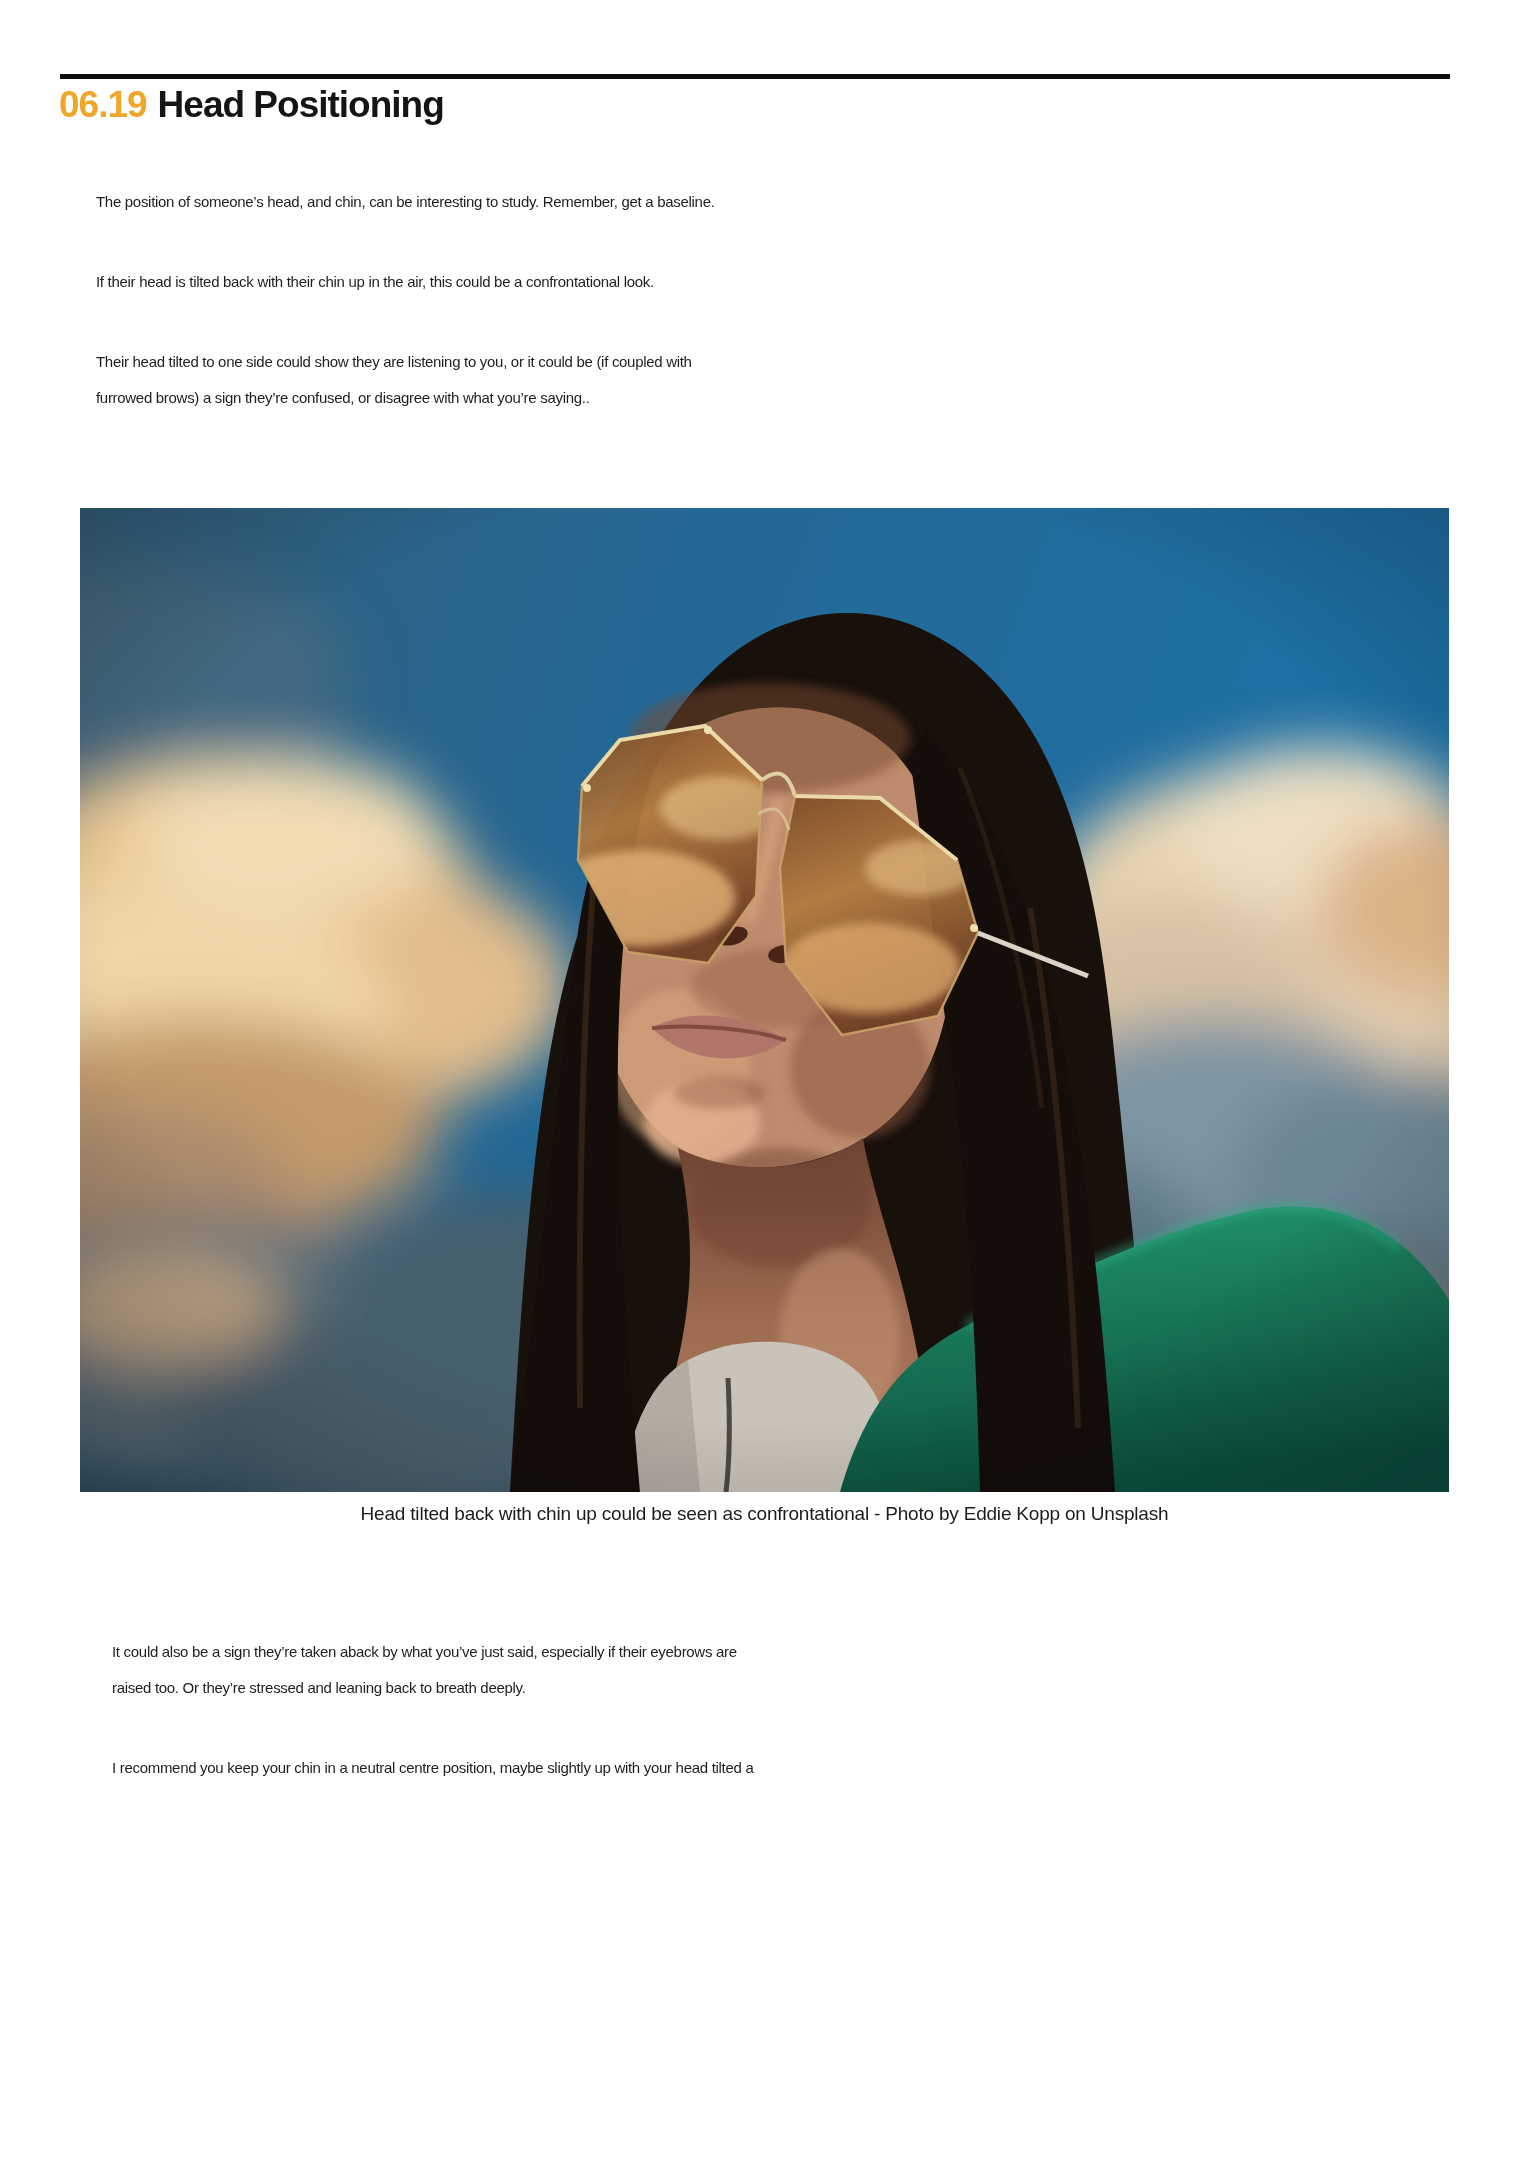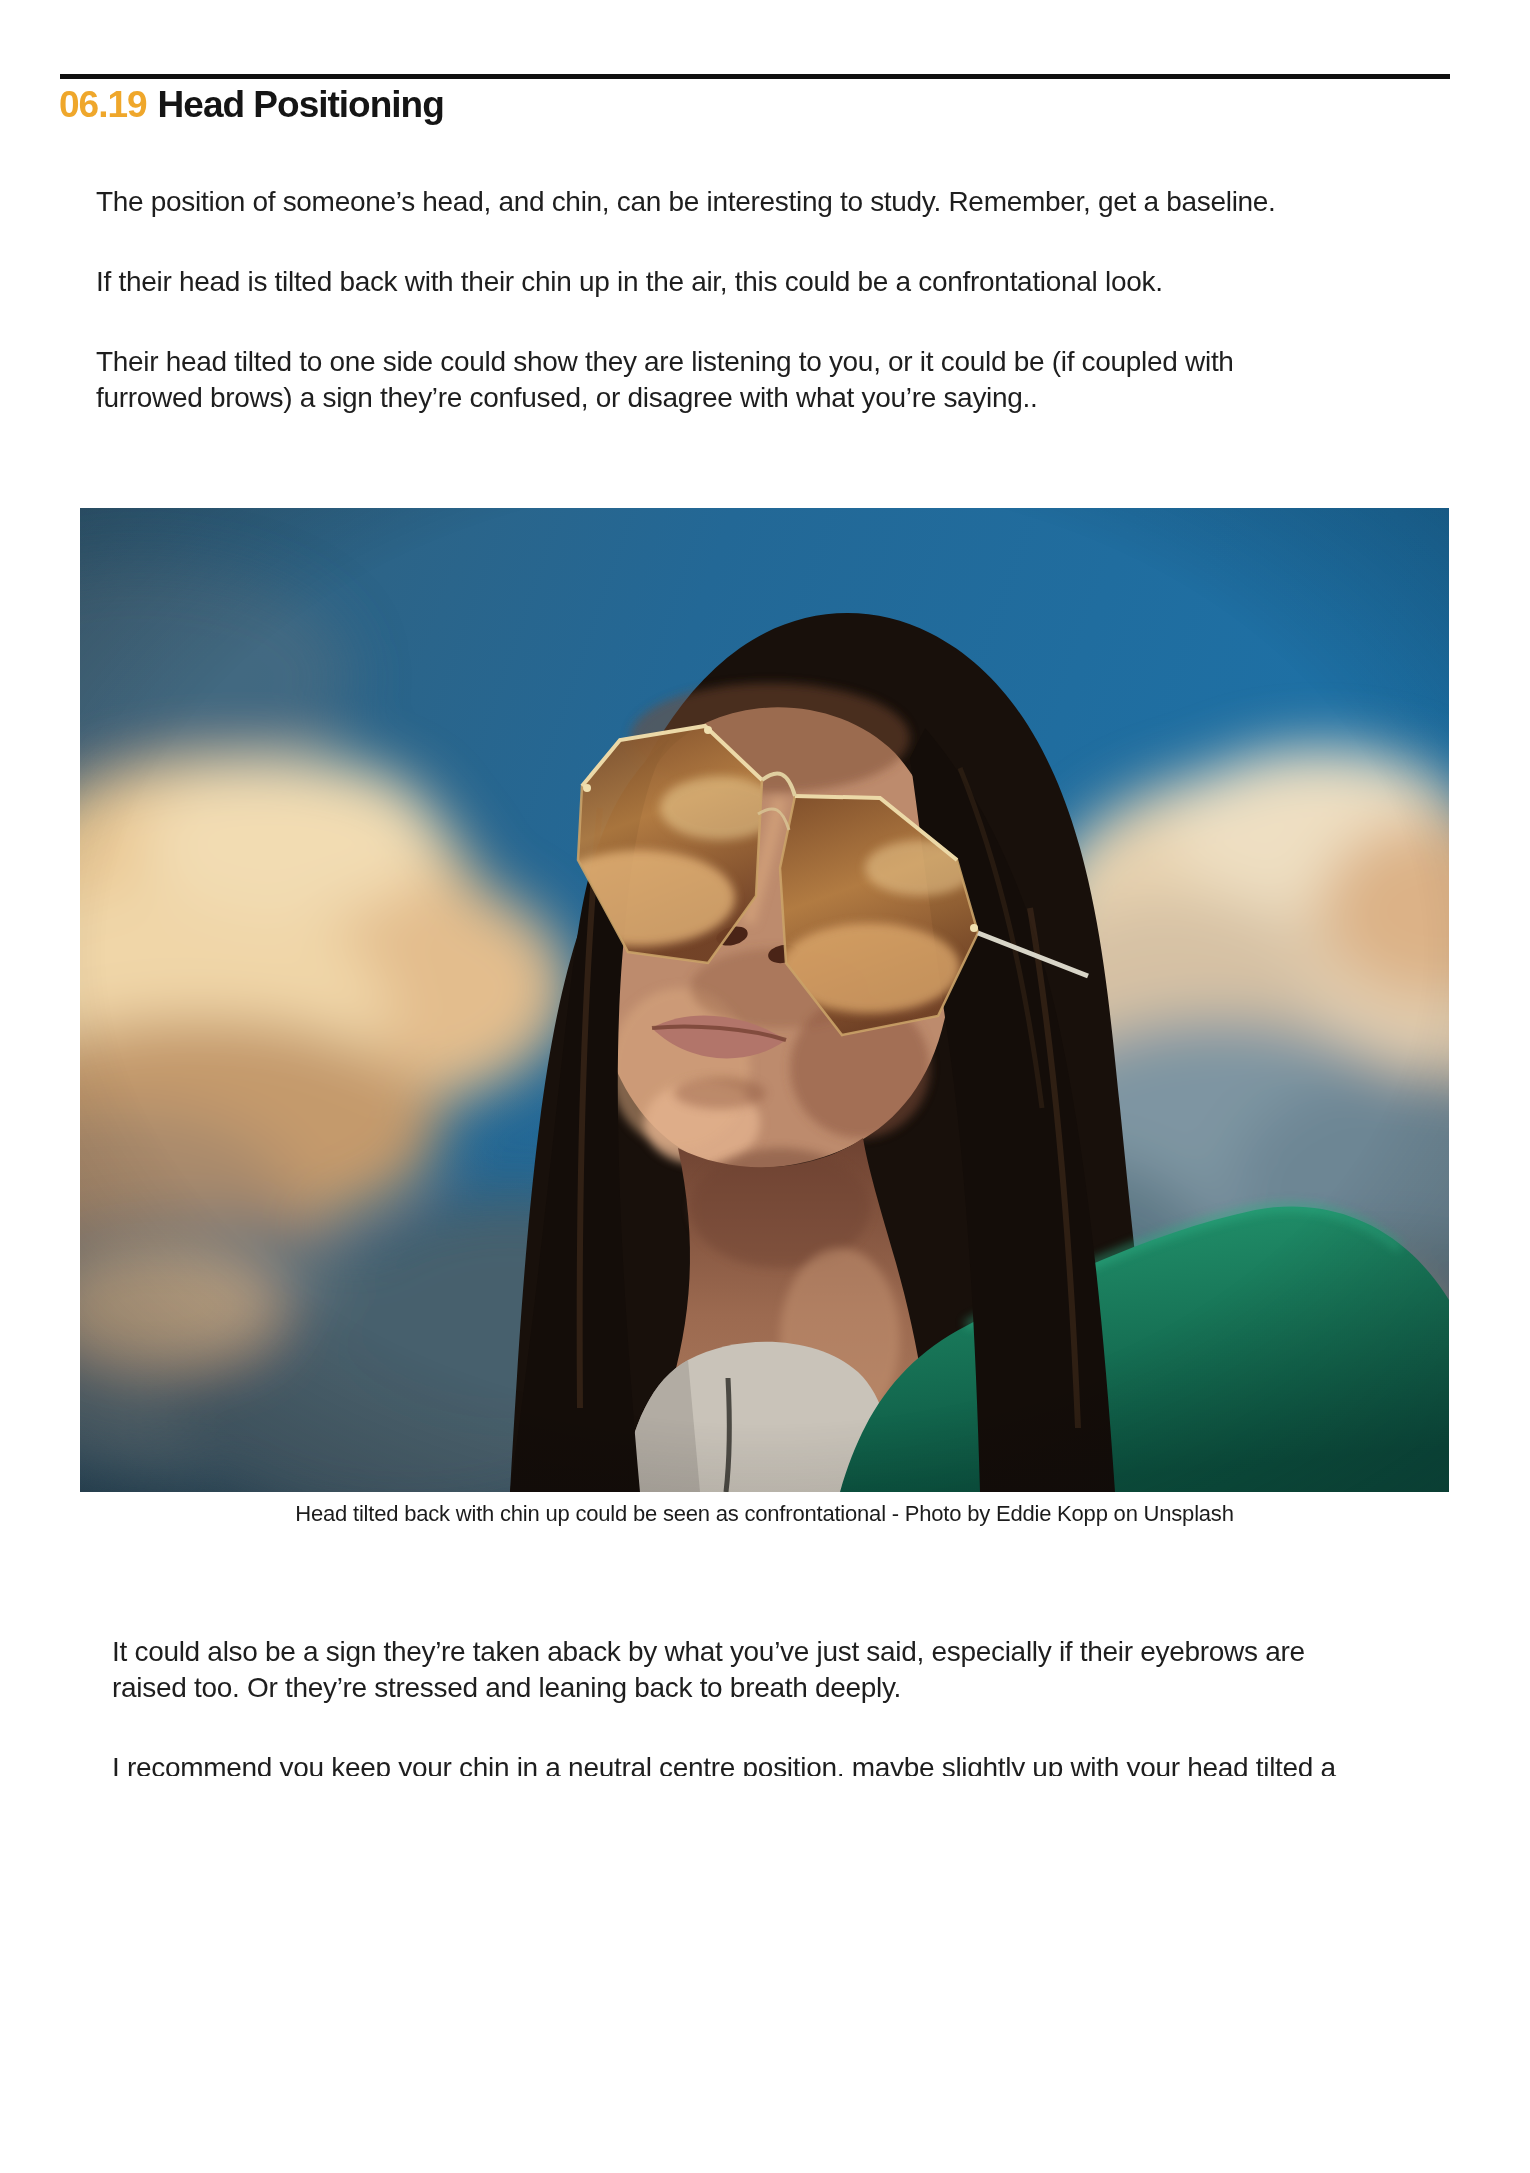--- a/index.html
+++ b/index.html
@@ -7,27 +7,27 @@
     position:relative;width:1530px;height:1776px;background:#ffffff;overflow:hidden;
     font-family:"Liberation Sans","DejaVu Sans",sans-serif;color:#1e1e1e;padding-left:25px;
   }
   .rule-top{position:absolute;left:60px;top:74px;width:1390px;height:5px;background:#0f0f0f;}
   .heading{position:absolute;left:59px;top:86px;margin:0;font-size:37px;line-height:38px;
     font-weight:bold;letter-spacing:-1px;color:#151515;white-space:nowrap;}
   .heading .num{color:#efa72b;margin-right:11px;}
   .content-top{position:absolute;left:96px;top:184px;width:1340px;}
   .content-bottom{position:absolute;left:112px;top:1634px;width:1340px;}
   .content-top p,.content-bottom p{
-    margin:0 0 44px 0;font-size:28px;line-height:36px;letter-spacing:-0.3px;
+    margin:0 0 44px 0;font-size:15px;line-height:36px;letter-spacing:-0.3px;
     color:#1e1e1e;white-space:pre-line;
   }
   .figure{position:absolute;left:80px;top:508px;width:1369px;height:984px;margin:0;}
   .figure svg{display:block;width:1369px;height:984px;}
   .caption{position:absolute;left:80px;top:1501px;width:1369px;text-align:center;
-    font-size:22px;line-height:26px;letter-spacing:-0.2px;color:#1c1c1c;}
+    font-size:19px;line-height:26px;letter-spacing:-0.2px;color:#1c1c1c;}
   .page-number{position:absolute;left:0;top:2096px;width:1450px;text-align:left;
     font-size:17px;font-weight:bold;color:#111;}
   .rule-bottom{position:absolute;left:0;top:2161px;width:1530px;height:3px;background:#d9d9d9;}
 </style>
 </head>
 <body>
 
 <div class="page">
 
   <div class="rule-top"></div>

